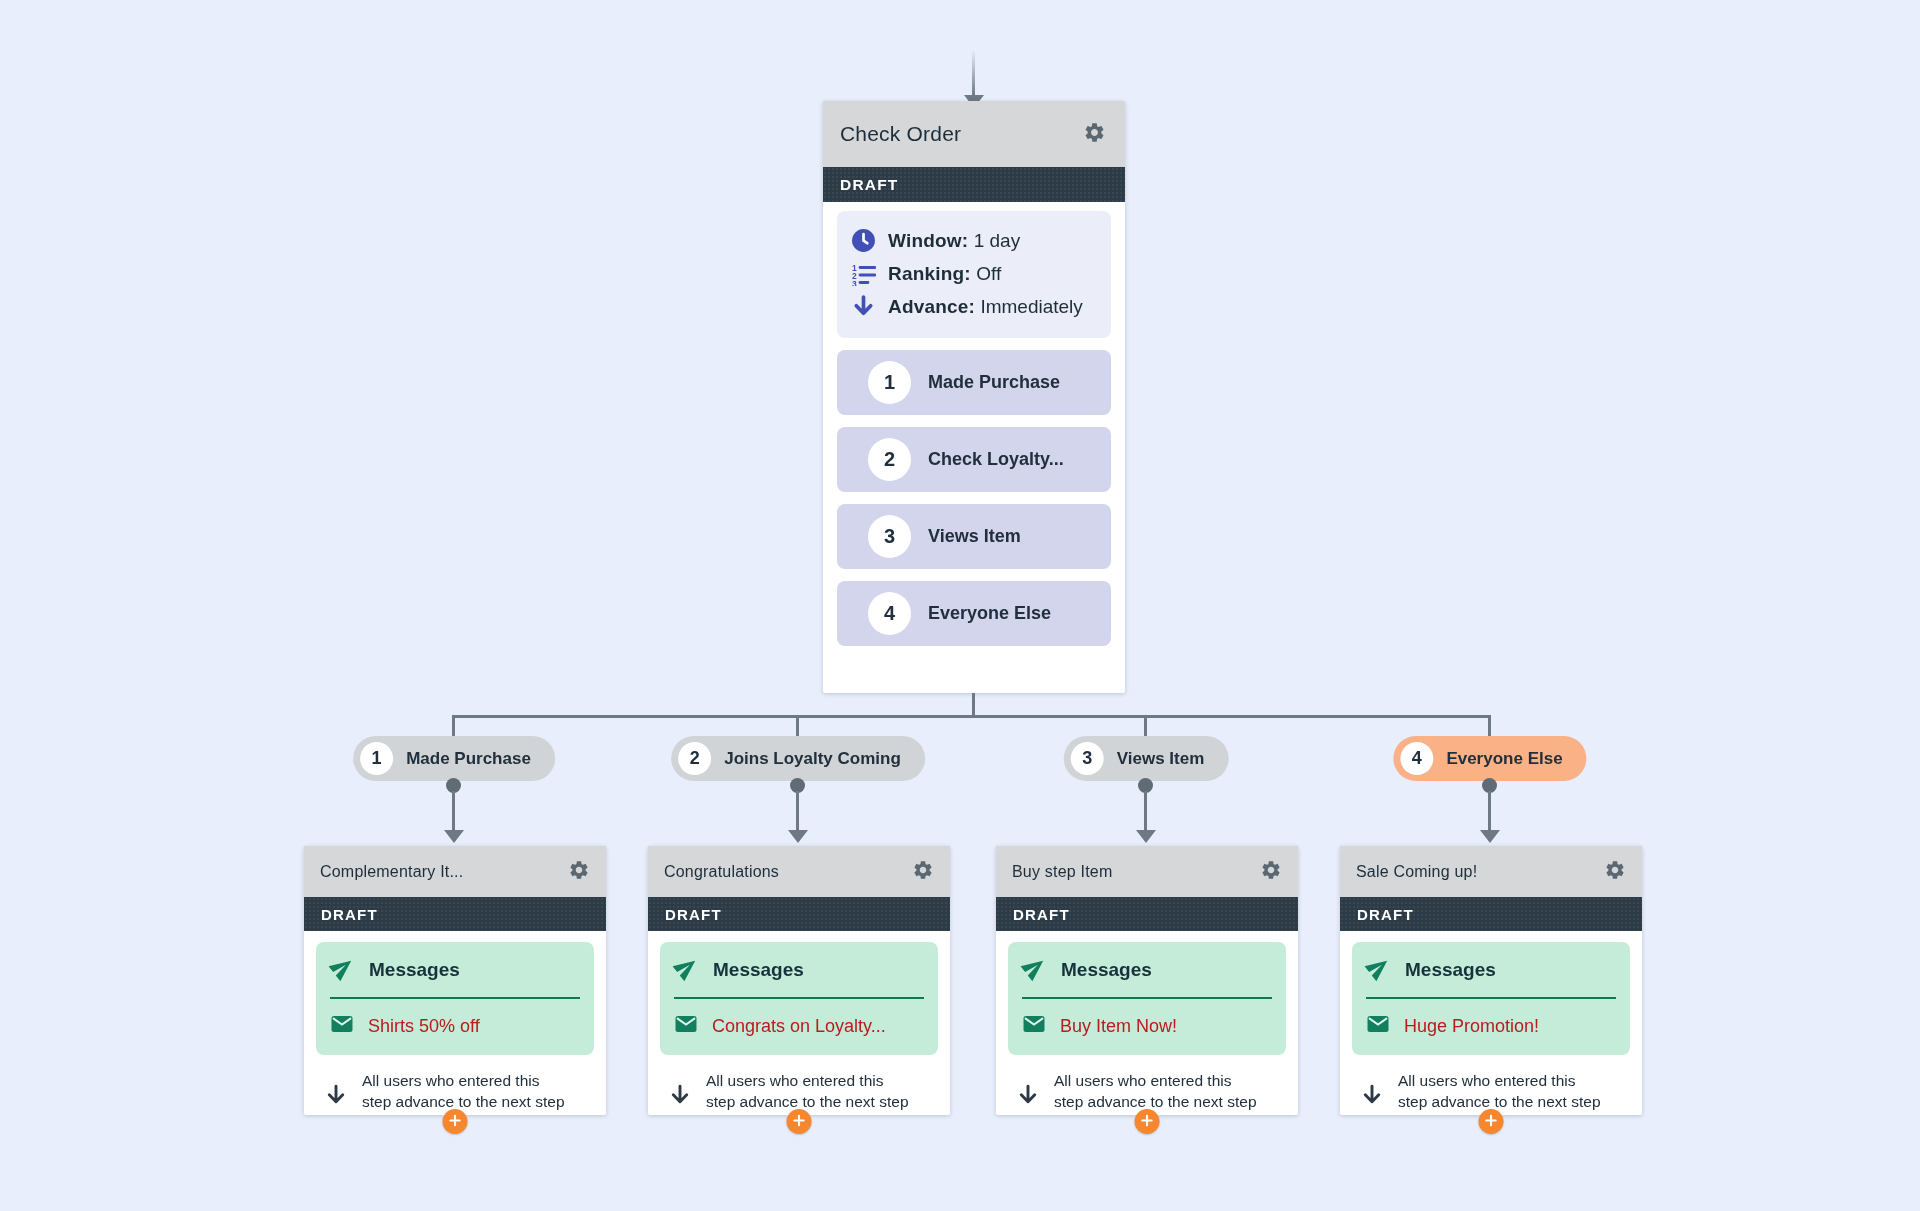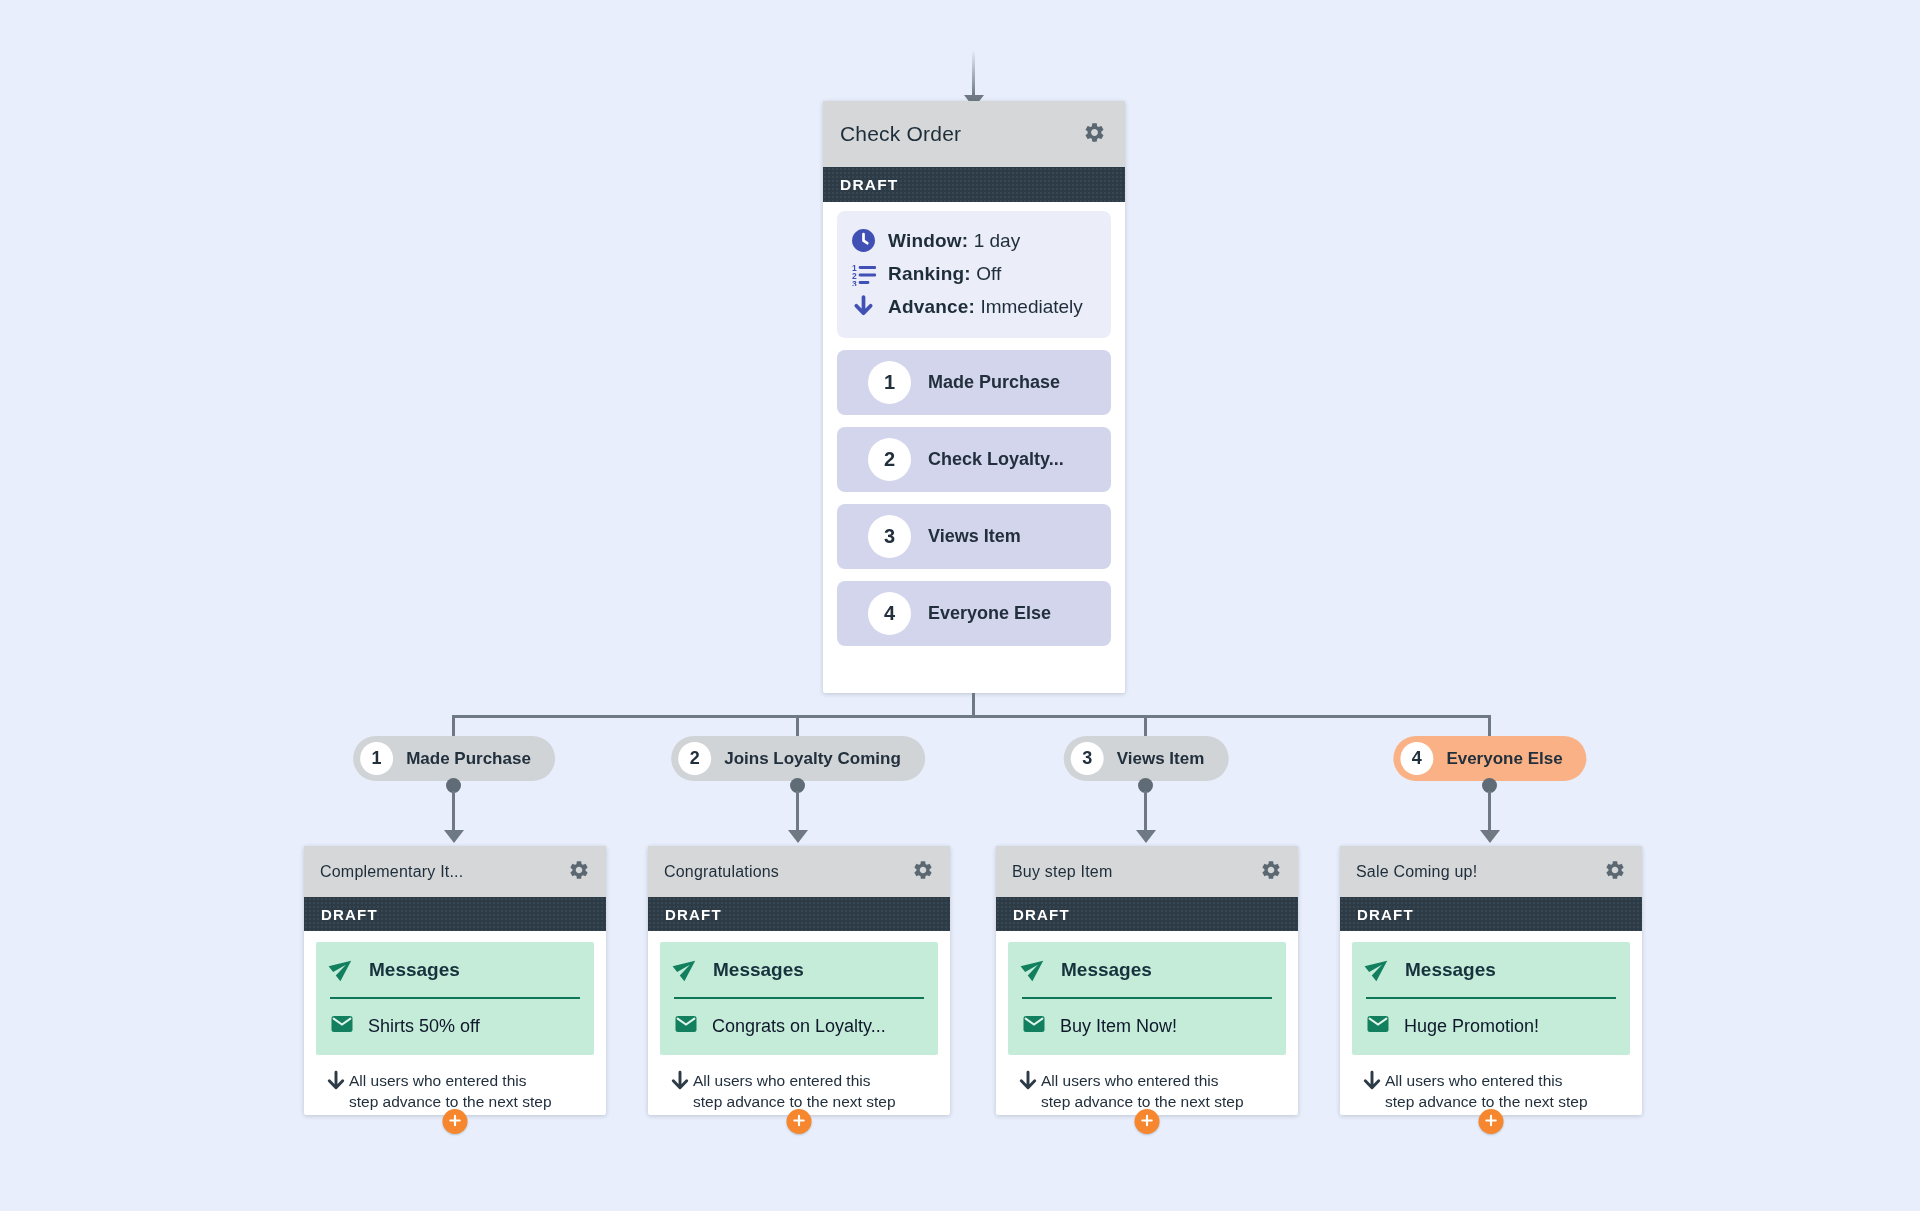--- a/index.html
+++ b/index.html
@@ -54,26 +54,26 @@
   .pill-label{font-weight:bold;font-size:17px;color:#22303d;}
   .pill.highlight{background:#f9b185;}
 
   
   .card{position:absolute;top:846px;width:302px;height:269px;background:#fff;border-radius:2px;
         box-shadow:0 1px 4px rgba(35,55,75,.22);}
   .card .node-header{height:51px;padding:0 16px;}
   .card .node-title{font-size:16px;}
   .card .status-band{height:34px;font-size:15px;}
   .card-body{padding:11px 12px 0 12px;}
-  .msg-box{background:#c4ecd9;border-radius:2px;padding:13px 14px 15px 14px;}
+  .msg-box{background:#c4ecd9;border-radius:8px;padding:13px 14px 15px 14px;}
   .msg-row{display:flex;align-items:center;gap:14px;}
-  .msg-row .txt{font-size:18px;color:#0f172a;}
+  .msg-row .txt{font-size:18px;color:#b91c1c;}
   .msg-row .txt.strong{font-weight:bold;font-size:19px;color:#16323c;}
   .msg-divider{border:none;border-top:2px solid #0e7757;margin:13px 0;}
-  .advance-row{display:flex;padding:13px 2px 0 7px;align-items:flex-start;}
+  .advance-row{display:flex;gap:13px;padding:13px 2px 0 7px;align-items:flex-end;}
   .advance-note{font-size:15.5px;color:#22303d;line-height:21px;padding-top:2px;}
   .advance-note span{display:block;}
   .add-btn{position:absolute;top:1109px;width:25px;height:25px;border-radius:50%;
            background:#f6872e;border:none;display:flex;align-items:center;justify-content:center;
            transform:translateX(-50%);cursor:pointer;padding:0;box-shadow:0 1px 2px rgba(35,55,75,.25);}
 </style>
 </head>
 <body>
 
 <div class="canvas">

